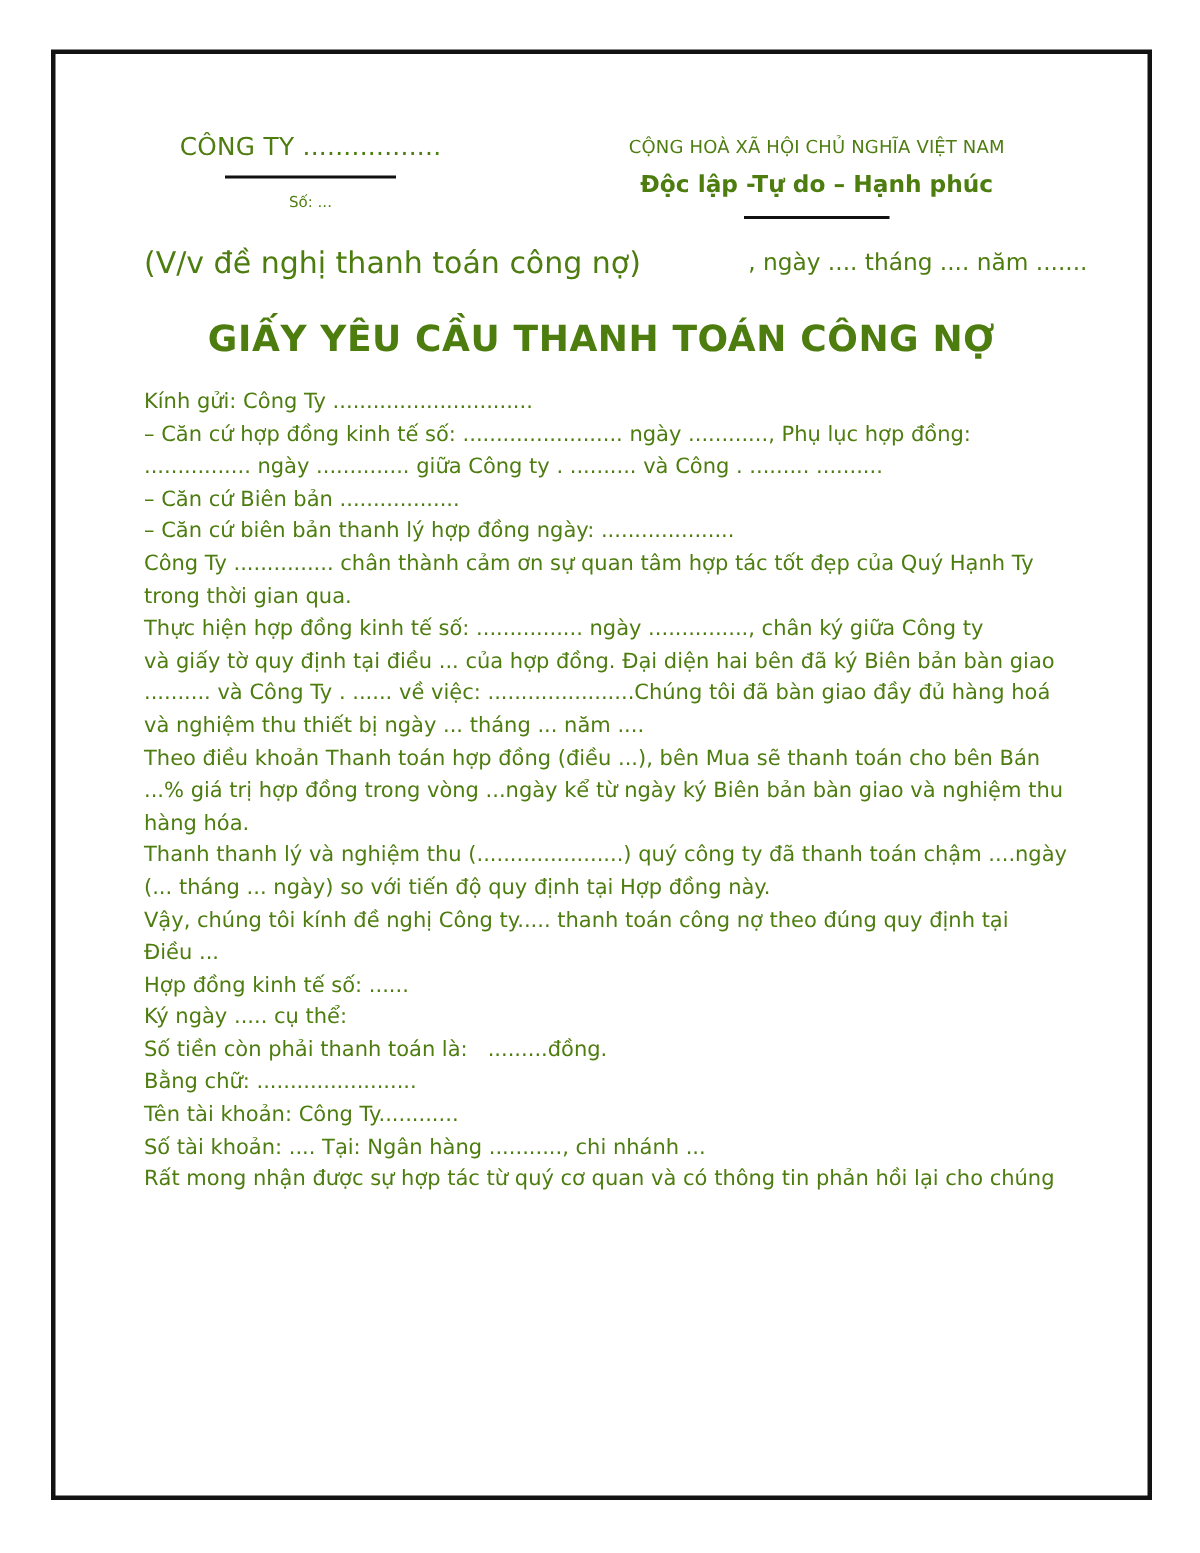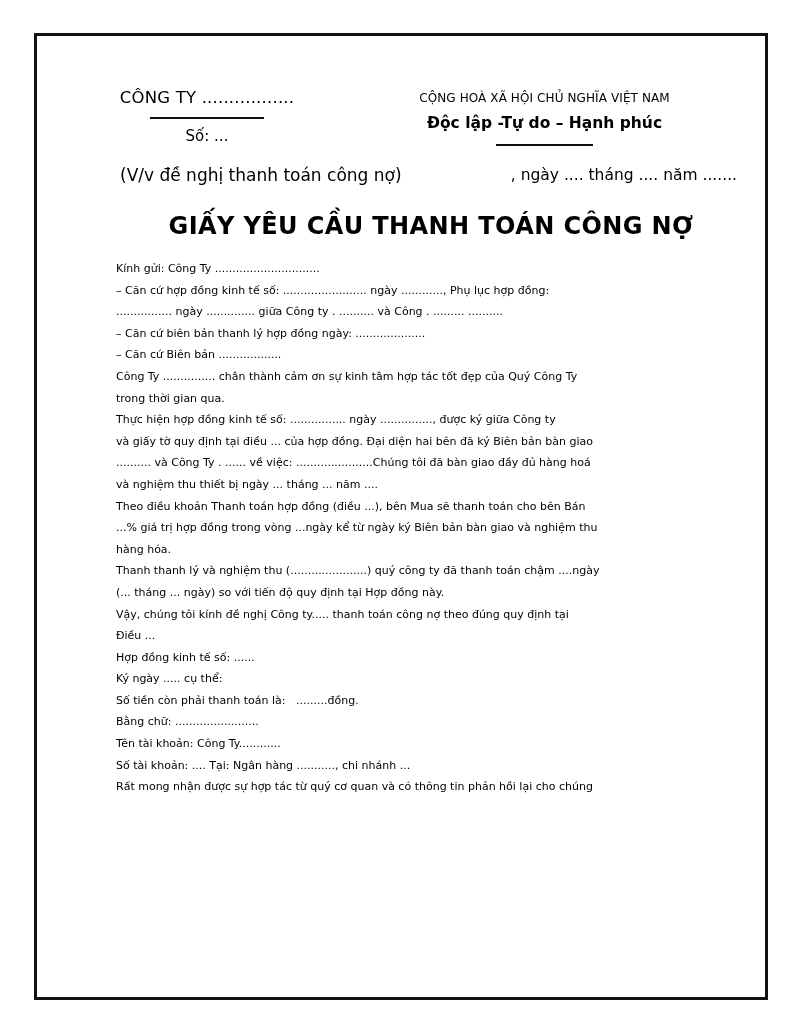--- a/index.html
+++ b/index.html
@@ -8,21 +8,21 @@
     padding: 0;
     background: #ffffff;
   }
 
   .page {
     position: relative;
     width: 800px;
     height: 1035px;
     background: #ffffff;
     font-family: "DejaVu Sans", "Liberation Sans", sans-serif;
-    color: #000000;
+    color: #4d7c0f;
     overflow: hidden;
   }
 
   
   .doc-frame {
     position: absolute;
     left: 34px;
     top: 33px;
     width: 734px;
     height: 967px;
@@ -95,73 +95,70 @@
   }
 
   .rule-right {
     width: 97px;
     height: 0;
     border-top: 2px solid #111111;
     margin: 11px auto 0 auto;
   }
 
   .so-line {
-    font-size: 15px;
+    font-size: 10px;
     line-height: 20px;
     margin-top: 7px;
     white-space: nowrap;
   }
 
   .vv-line {
     position: absolute;
     left: 59px;
     top: 77px;
-    font-size: 17px;
-    line-height: 20px;
-    white-space: nowrap;
-    margin-left: 24px;
+    font-size: 20px;
+    line-height: 20px;
+    white-space: nowrap;
   }
 
   .date-line {
     position: absolute;
-    right: 28px;
+    right: 40px;
     top: 77px;
     font-size: 15.5px;
     line-height: 20px;
     white-space: nowrap;
   }
 
   
   .doc-title {
     position: absolute;
     left: 0;
     top: 176px;
     width: 100%;
     text-align: center;
     font-size: 24px;
     font-weight: bold;
     letter-spacing: 0.4px;
     white-space: nowrap;
-    margin-left: 30px;
   }
 
   
   .body-block {
     position: absolute;
     left: 59px;
     top: 222px;
     width: 625px;
   }
 
   .line {
-    font-size: 11px;
+    font-size: 14px;
     line-height: 21.6px;
     white-space: pre-wrap;
     word-break: normal;
-    margin-left: 20px;
   }
 </style>
 </head>
 <body>
 
 <div class="page">
   <div class="doc-frame">
     <div class="doc-inner">
 
       <div class="header">
@@ -182,25 +179,25 @@
 
         <div class="date-line">, ngày .... tháng ....  năm .......</div>
       </div>
 
       <div class="doc-title">GIẤY YÊU CẦU THANH TOÁN CÔNG NỢ</div>
 
       <div class="body-block">
           <div class="line">Kính gửi: Công Ty ..............................</div>
           <div class="line">– Căn cứ hợp đồng kinh tế số: ........................ ngày ............, Phụ lục hợp đồng:</div>
           <div class="line">................ ngày .............. giữa Công ty . .......... và Công . ......... ..........</div>
+          <div class="line">– Căn cứ Biên bản ..................</div>
           <div class="line">– Căn cứ biên bản thanh lý hợp đồng ngày: ....................</div>
-          <div class="line">– Căn cứ Biên bản ..................</div>
-          <div class="line">Công Ty ............... chân thành cảm ơn sự kinh tâm hợp tác tốt đẹp của Quý Công Ty</div>
+          <div class="line">Công Ty ............... chân thành cảm ơn sự quan tâm hợp tác tốt đẹp của Quý Hạnh Ty</div>
           <div class="line">trong thời gian qua.</div>
-          <div class="line">Thực hiện hợp đồng kinh tế số: ................ ngày ..............., được ký giữa Công ty</div>
+          <div class="line">Thực hiện hợp đồng kinh tế số: ................ ngày ..............., chân ký giữa Công ty</div>
           <div class="line">và giấy tờ quy định tại điều ... của hợp đồng. Đại diện hai bên đã ký Biên bản bàn giao</div>
           <div class="line">.......... và Công Ty . ...... về việc: ......................Chúng tôi đã bàn giao đầy đủ hàng hoá</div>
           <div class="line">và nghiệm thu thiết bị ngày ... tháng ... năm ....</div>
           <div class="line">Theo điều khoản Thanh toán hợp đồng (điều ...), bên Mua sẽ thanh toán cho bên Bán</div>
           <div class="line">...% giá trị hợp đồng trong vòng ...ngày kể từ ngày ký Biên bản bàn giao và nghiệm thu</div>
           <div class="line">hàng hóa.</div>
           <div class="line">Thanh thanh lý và nghiệm thu (......................) quý công ty đã thanh toán chậm ....ngày</div>
           <div class="line">(... tháng ... ngày) so với tiến độ quy định tại Hợp đồng này.</div>
           <div class="line">Vậy, chúng tôi kính đề nghị Công ty..... thanh toán công nợ theo đúng quy định tại</div>
           <div class="line">Điều ...</div>

